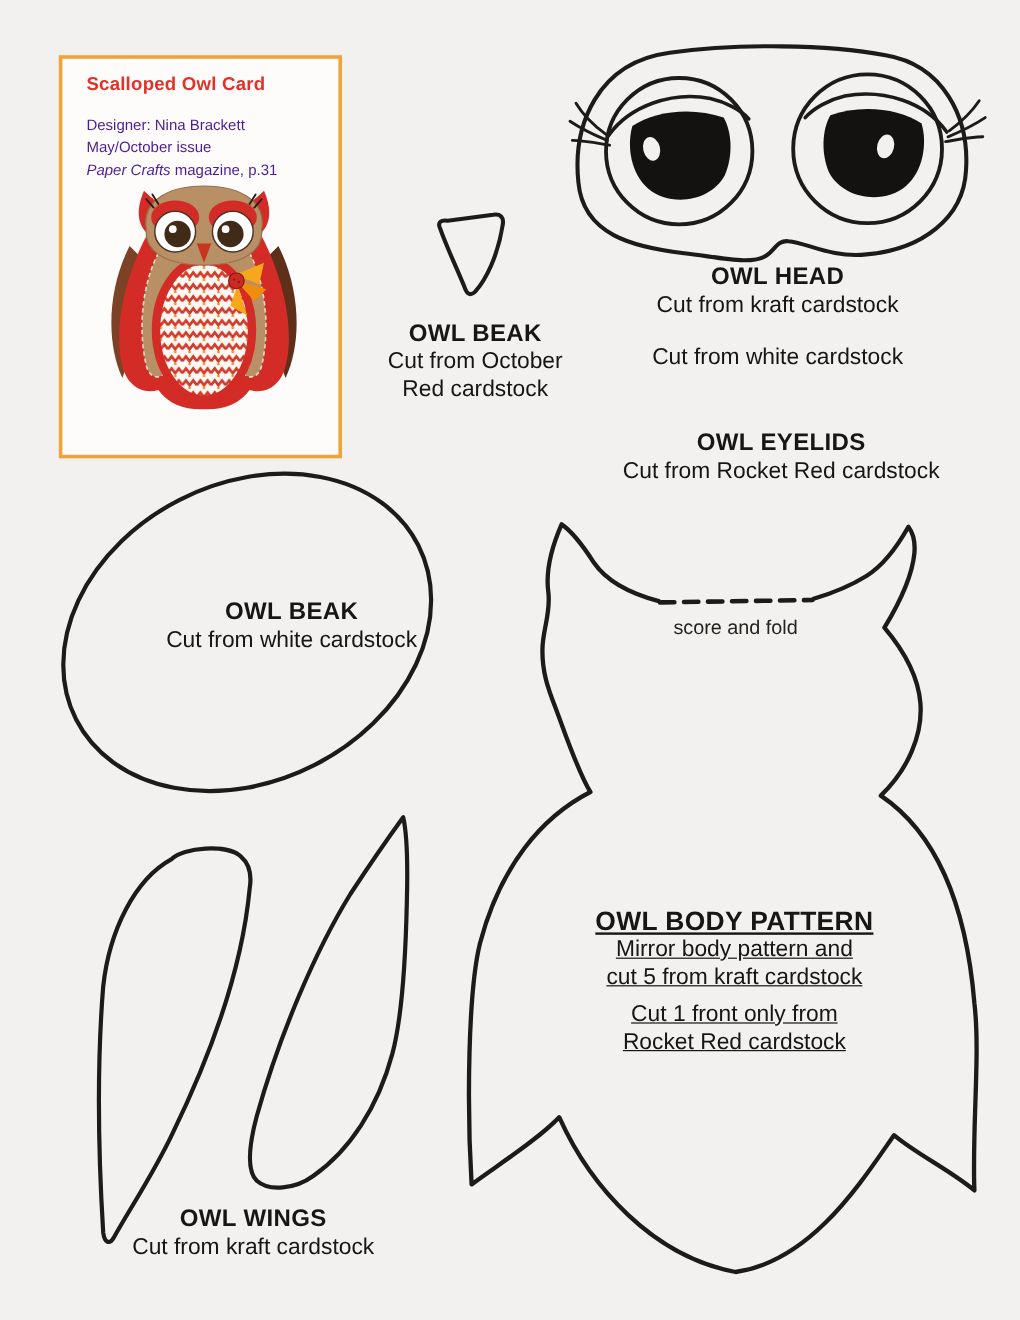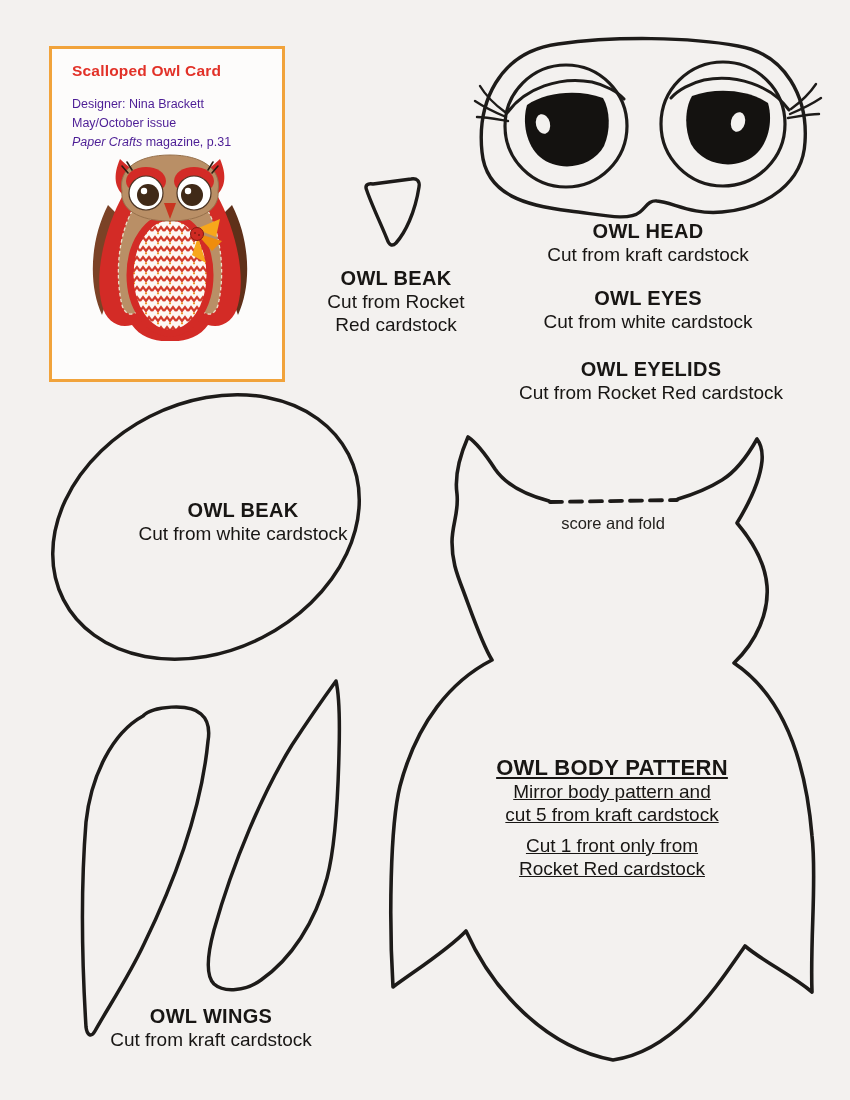--- a/index.html
+++ b/index.html
@@ -106,31 +106,30 @@
              C 224,993 246,991 261,980
              C 291,959 315,923 327,878
              C 335,848 338,798 339,753
              C 340,718 339,694 336,681 Z"></path>
       </g>
     </g>
   </svg>
 
   <div class="tpl-label" style="left:396px;top:266px;">
     <div class="tpl-title">OWL BEAK</div>
-    <div class="tpl-sub">Cut from Rocket</div>
+    <div class="tpl-sub">Cut from October</div>
     <div class="tpl-sub">Red cardstock</div>
   </div>
 
   <div class="tpl-label" style="left:648px;top:219px;">
     <div class="tpl-title">OWL HEAD</div>
     <div class="tpl-sub">Cut from kraft cardstock</div>
   </div>
 
   <div class="tpl-label" style="left:648px;top:286px;">
-    <div class="tpl-title">OWL EYES</div>
     <div class="tpl-sub">Cut from white cardstock</div>
   </div>
 
   <div class="tpl-label" style="left:651px;top:357px;">
     <div class="tpl-title">OWL EYELIDS</div>
     <div class="tpl-sub">Cut from Rocket Red cardstock</div>
   </div>
 
   <div class="tpl-label" style="left:243px;top:498px;">
     <div class="tpl-title">OWL BEAK</div>

